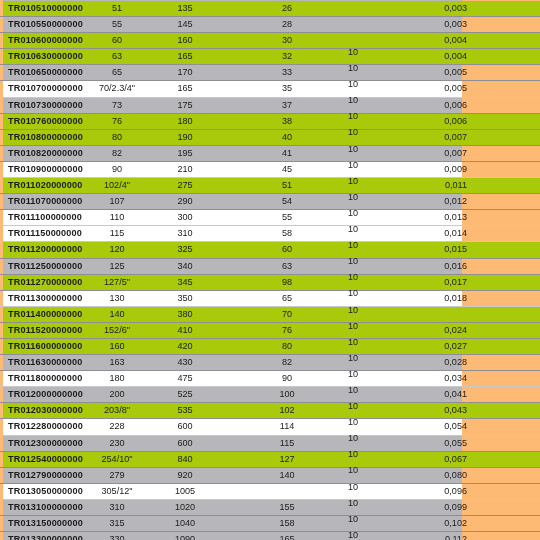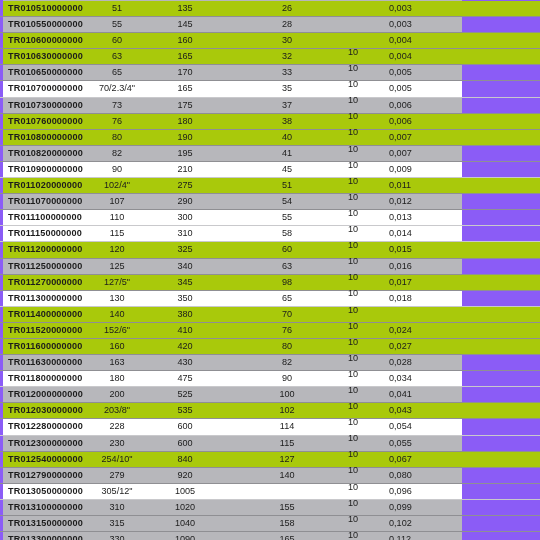--- a/index.html
+++ b/index.html
@@ -12,21 +12,21 @@
     width: 540px;
     height: 540px;
     overflow: hidden;
     font-family: "Liberation Sans", sans-serif;
   }
 
   #sheet {
     position: relative;
     width: 540px;
     height: 540px;
-    background: #8b5cf6;
+    background: #fdba74;
     overflow: hidden;
   }
 
   
   .top-strip {
     position: absolute;
     top: 0;
     left: 3px;
     width: 459px;
     height: 1px;
@@ -78,21 +78,21 @@
     color: #1c1c1c;
     white-space: nowrap;
   }
 
   
   .c-code { left: 8px;   text-align: left;   font-weight: bold; letter-spacing: 0.15px; }
   .c-c2   { left: 78px;  width: 78px;  text-align: center; }
   .c-c3   { left: 146px; width: 78px;  text-align: center; }
   .c-c4   { left: 248px; width: 78px;  text-align: center; }
   .c-c5   { left: 314px; width: 78px;  text-align: center; margin-top: 44px; }
-  .c-c6   { left: 389px; width: 78px;  text-align: left; }
+  .c-c6   { left: 389px; width: 78px;  text-align: right; }
 </style>
 </head>
 <body>
 
 <div id="sheet">
   <div class="top-strip"></div>
   <div class="table" id="table-body">
       <div class="row green">
         <div class="band"></div>
         <div class="cells">

